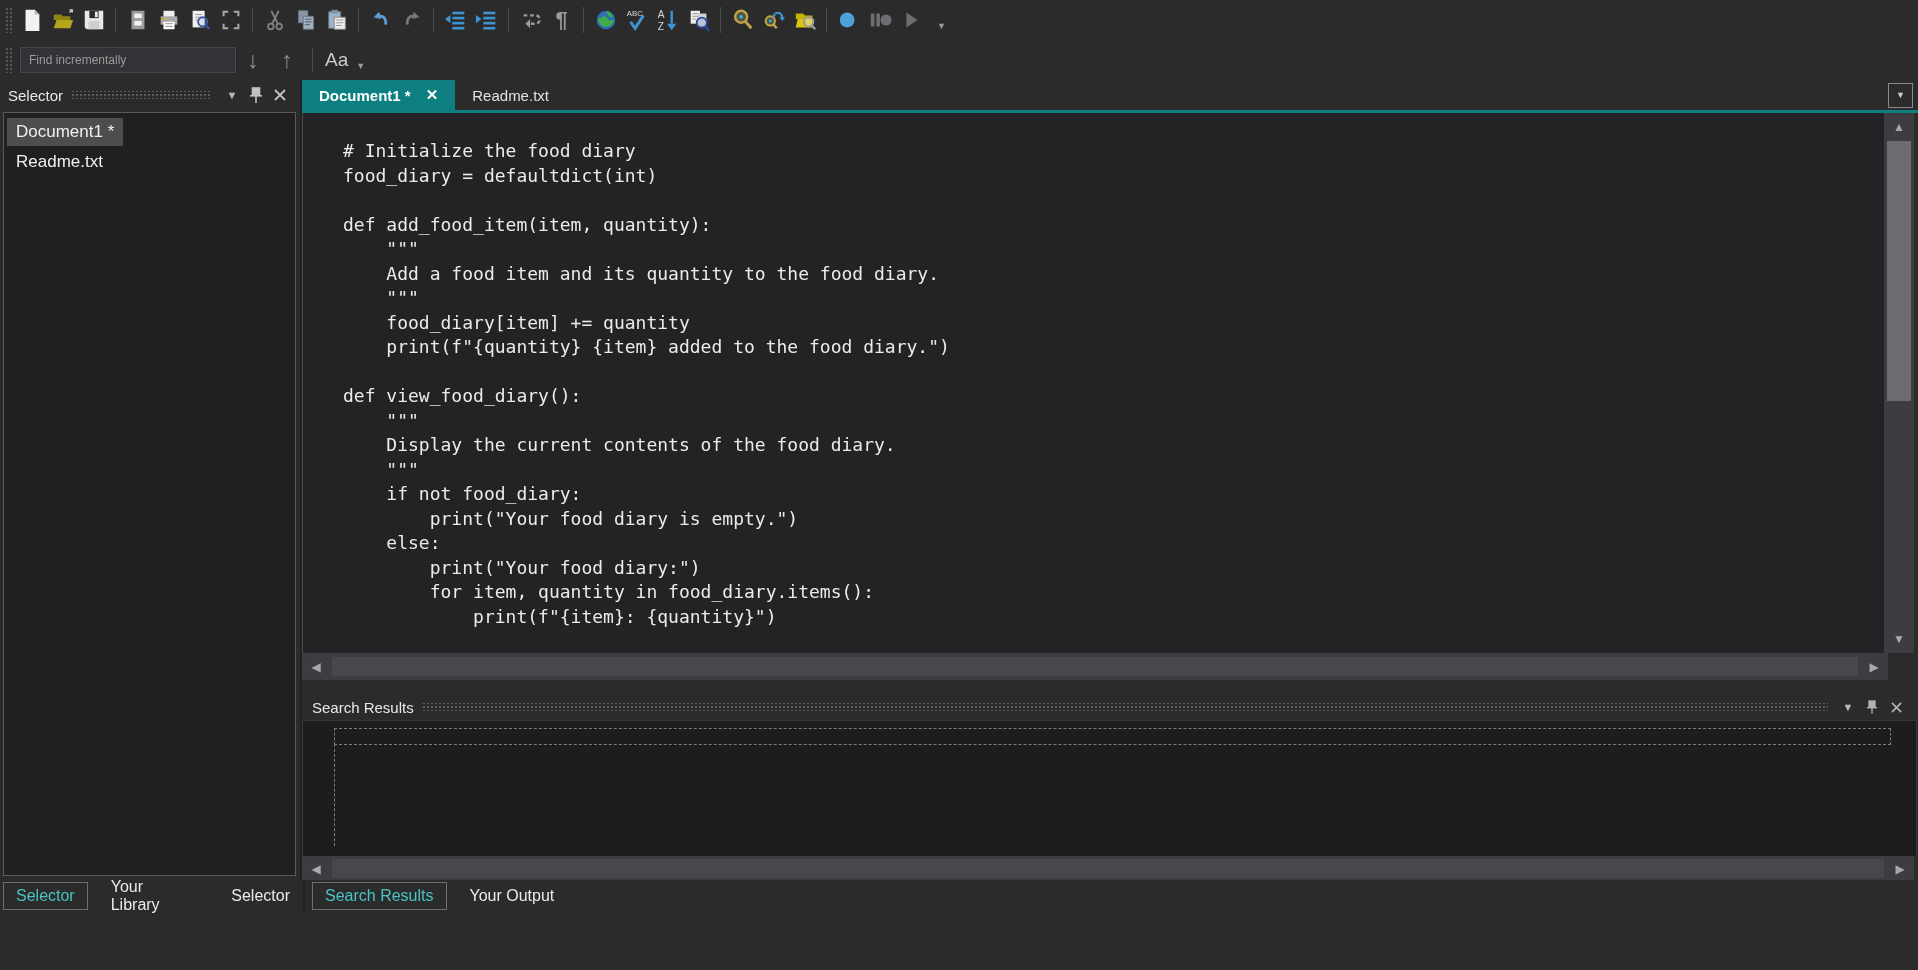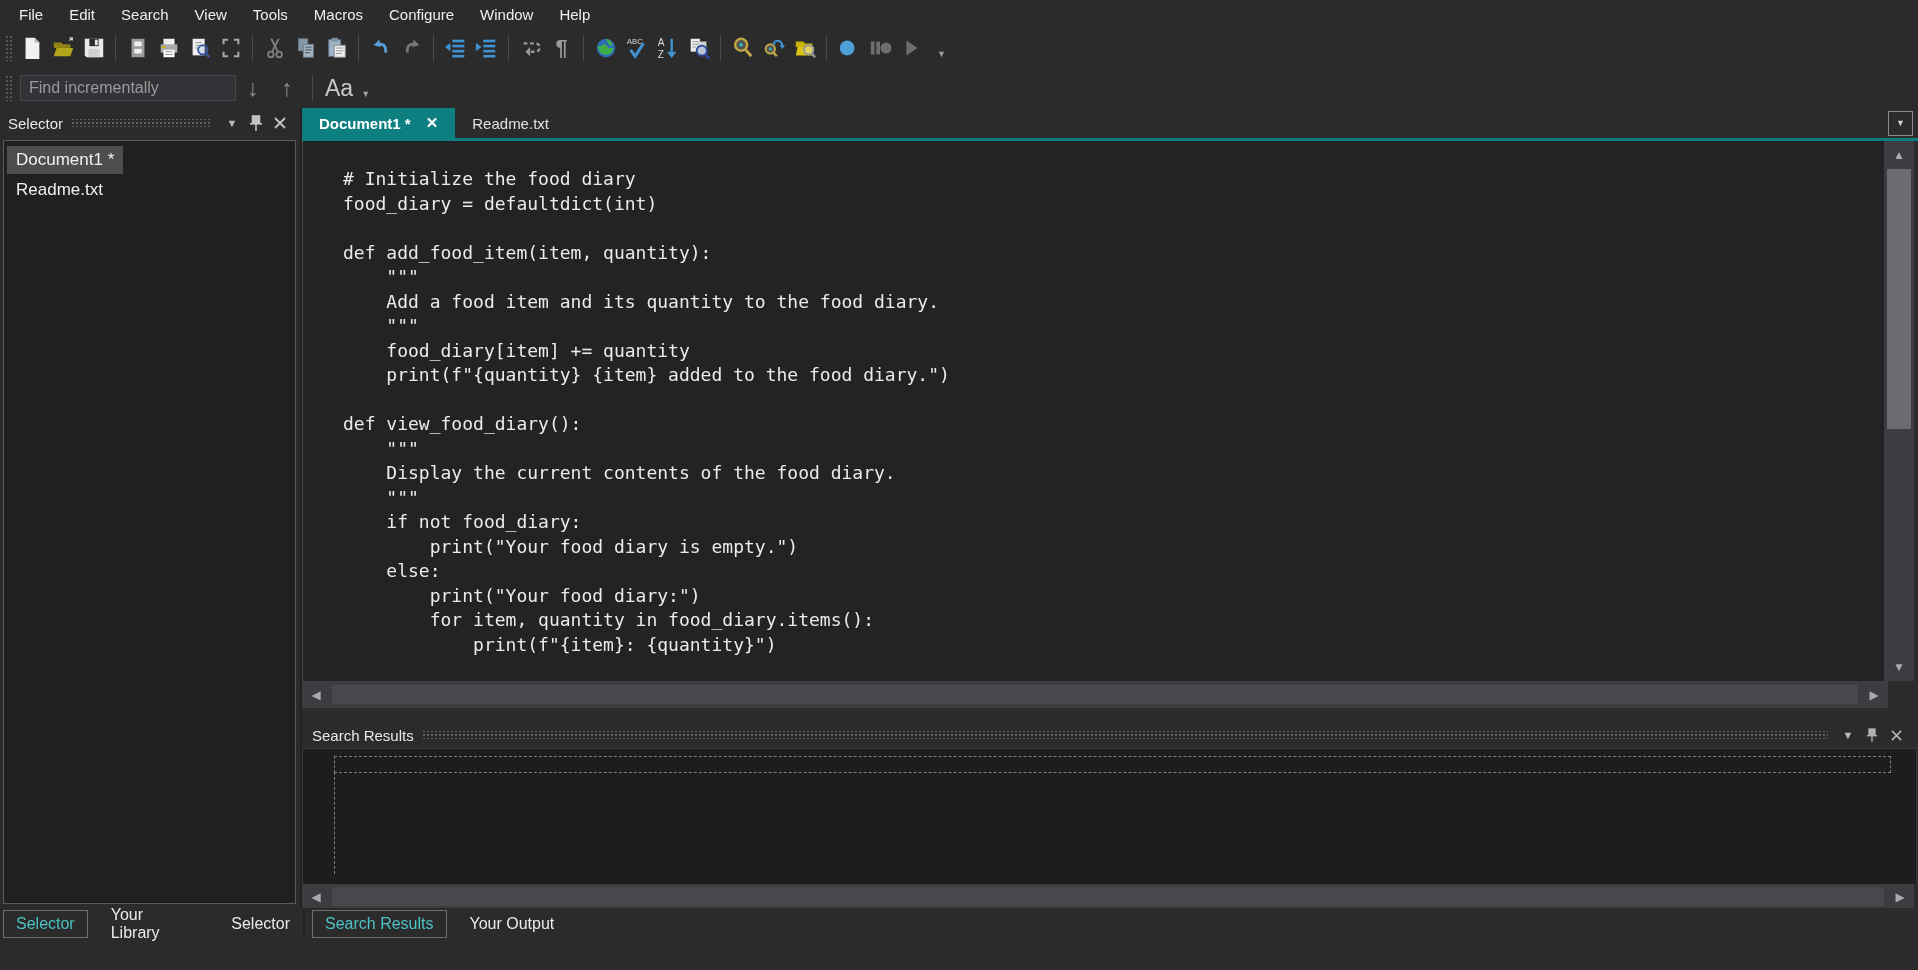--- a/index.html
+++ b/index.html
@@ -14,25 +14,25 @@
   .toolbar{height:40px;display:flex;align-items:center;flex:none;padding-left:2px;}
   .grip{width:8px;height:26px;margin:0 3px;background-image:radial-gradient(circle,#565656 1px,transparent 1.3px);background-size:4px 4px;}
   .tb-btn{width:31px;height:30px;display:flex;align-items:center;justify-content:center;}
   .tb-sep{width:1px;height:26px;background:#4a4a4e;margin:0 6px;flex:none;}
   .glyph{color:#a8a8ac;}
   .tb-drop{font-size:9px;color:#9a9a9a;margin-top:12px;}
 
   
   .findbar{height:40px;display:flex;align-items:center;flex:none;padding-left:2px;}
   .find-input{width:198px;height:24px;background:#333337;border:1px solid #46464c;color:#cfcfcf;
-              font-size:16px;padding:0 8px;font-family:"Liberation Sans",sans-serif;outline:none;margin-left:4px;}
+              font-size:12px;padding:0 8px;font-family:"Liberation Sans",sans-serif;outline:none;margin-left:4px;}
   .find-input::placeholder{color:#9a9a9a;}
   .find-arrow{font-size:23px;color:#8f8f93;width:34px;text-align:center;}
   .fb-sep{width:1px;height:24px;background:#4a4a4e;margin:0 8px;}
-  .aa{font-size:23px;color:#c9c9c9;padding:0 4px;}
+  .aa{font-size:19px;color:#c9c9c9;padding:0 4px;}
   .aa-drop{font-size:9px;color:#9a9a9a;margin-top:12px;padding-left:4px;}
 
   
   .main{display:flex;height:800px;flex:none;}
   .left-panel{width:300px;flex:none;display:flex;flex-direction:column;background:#2b2b2c;border-right:2px solid #222224;}
   .panel-header{height:30px;display:flex;align-items:center;padding:0 8px;font-size:15px;flex:none;}
   .dots{flex:1;height:8px;margin:0 8px;background-image:radial-gradient(circle,#5e5e5e 1px,transparent 1.3px);background-size:4px 4px;background-position:left center;}
   .hdr-ico{width:24px;text-align:center;color:#b9b9b9;font-size:11px;display:flex;align-items:center;justify-content:center;}
   .file-list{flex:1;margin:2px 4px 4px 3px;background:#202021;border:1px solid #5a5a5a;padding:5px 3px;font-size:17px;}
   .file-item{padding:4px 9px;color:#f0f0f0;width:fit-content;margin-bottom:2px;}
@@ -84,32 +84,20 @@
   .st-line{margin-right:48px;}
   .st-col{margin-right:36px;}
   .st-modes{color:#1fdfe0;margin-right:2px;}
   svg{display:block;}
 </style>
 </head>
 <body>
 
 <div class="app">
 
-  <div class="menubar">
-
-  <span class="menu-item">File</span>
-      <span class="menu-item">Edit</span>
-      <span class="menu-item">Search</span>
-      <span class="menu-item">View</span>
-      <span class="menu-item">Tools</span>
-      <span class="menu-item">Macros</span>
-      <span class="menu-item">Configure</span>
-      <span class="menu-item">Window</span>
-      <span class="menu-item">Help</span>
-    </div>
 
   <div class="toolbar">
     <div class="grip"></div>
 
     <div class="tb-btn">
         <span>
           <svg width="24" height="24" viewBox="0 0 26 26">
             <path d="M6 2h10l5 5v18H6z" fill="#f2f2f2"></path>
             <path d="M16 2l5 5h-5z" fill="#b5b5b5"></path>
           </svg>

